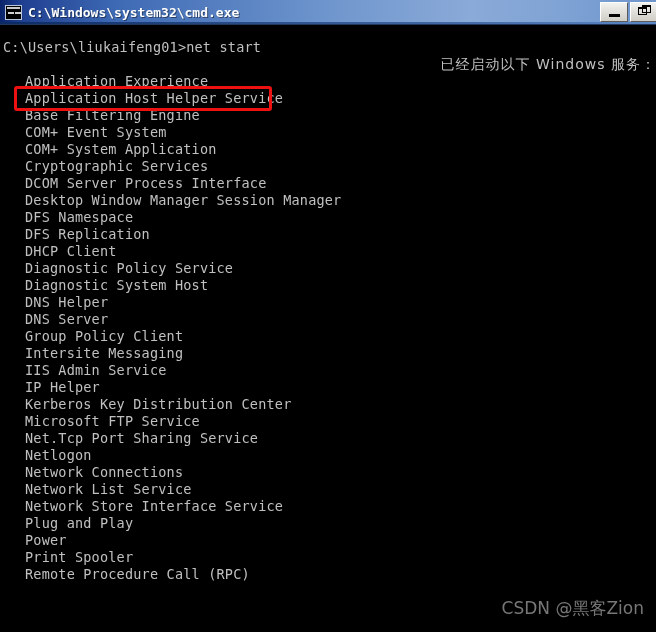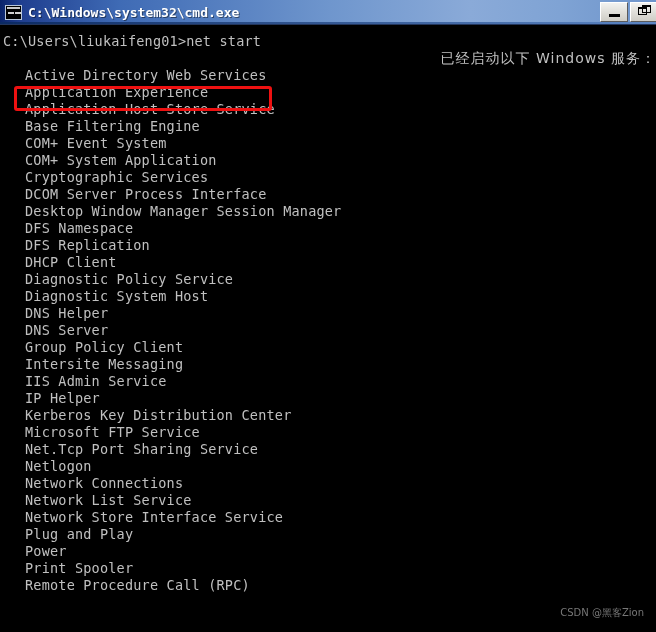--- a/index.html
+++ b/index.html
@@ -141,21 +141,21 @@
     border-top-width: 2px;
     box-sizing: border-box;
     background: transparent;
   }
 
   
   .console {
     position: relative;
     background: #000000;
     height: 607px;
-    padding: 8px 0 0 0;
+    padding: 14px 0 0 0;
     box-sizing: border-box;
     overflow: hidden;
   }
   .line {
     color: #c0c0c0;
     font-family: "DejaVu Sans Mono", monospace;
     font-size: 13.5px;
     line-height: 17px;
     height: 17px;
     white-space: pre;
@@ -185,21 +185,21 @@
     pointer-events: none;
   }
 
   
   .watermark {
     position: absolute;
     right: 12px;
     bottom: 12px;
     color: #7e7e7e;
     font-family: "DejaVu Sans", sans-serif;
-    font-size: 10px;
+    font-size: 17px;
     white-space: nowrap;
     opacity: 0.95;
   }
 </style>
 </head>
 <body>
 
 <div class="window">
 
   <div class="titlebar">
@@ -215,23 +215,22 @@
         <span class="glyph-restore"></span>
       </div>
     </div>
   </div>
 
   <div class="console">
 
     <div class="line">C:\Users\liukaifeng01&gt;net start</div>
     <div class="line cjk">已经启动以下 Windows 服务：</div>
 
-    <div class="line indent">Active Directory Web Services</div>
     <div class="line indent">Application Experience</div>
-    <div class="line indent">Application Host Store Service</div>
+    <div class="line indent">Application Host Helper Service</div>
     <div class="line indent">Base Filtering Engine</div>
     <div class="line indent">COM+ Event System</div>
     <div class="line indent">COM+ System Application</div>
     <div class="line indent">Cryptographic Services</div>
     <div class="line indent">DCOM Server Process Interface</div>
     <div class="line indent">Desktop Window Manager Session Manager</div>
     <div class="line indent">DFS Namespace</div>
     <div class="line indent">DFS Replication</div>
     <div class="line indent">DHCP Client</div>
     <div class="line indent">Diagnostic Policy Service</div>

